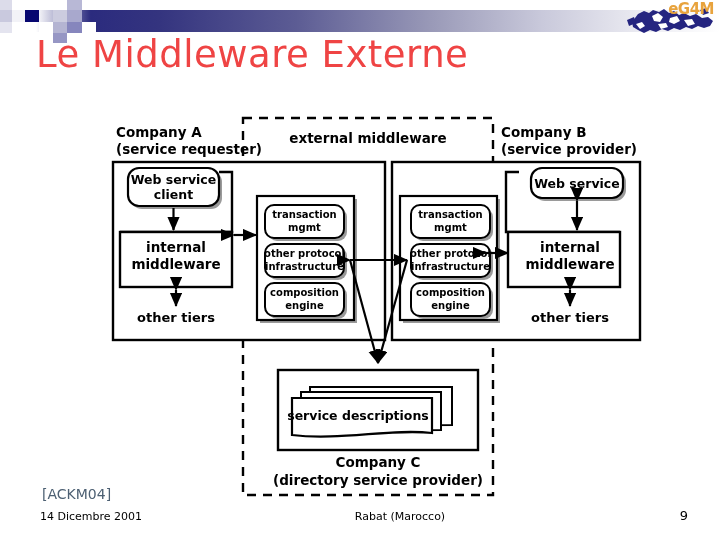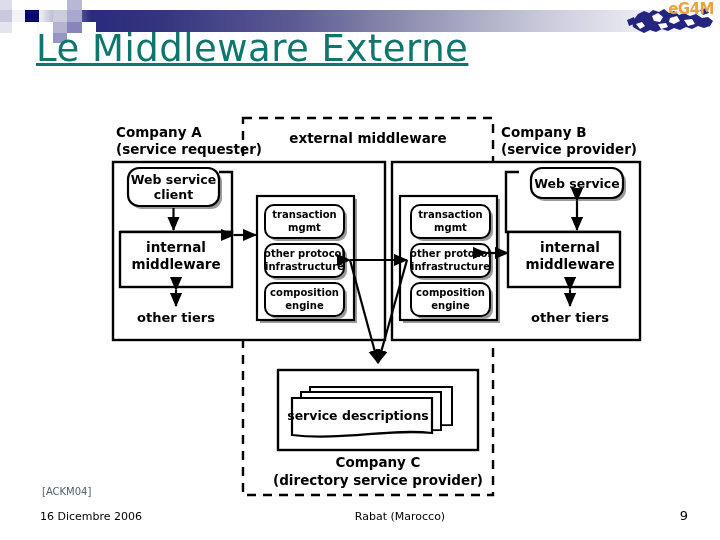--- a/index.html
+++ b/index.html
@@ -52,28 +52,27 @@
     font-weight: bold;
     font-size: 15px;
     color: #e8a33d;
     letter-spacing: -0.5px;
     text-align: center;
   }
 
   
   #slide-title {
     position: absolute;
-    left: 36px; top: 27px;
+    left: 36px; top: 33px;
     font-family: "DejaVu Sans", sans-serif;
     font-size: 37px;
     font-weight: 400;
-    color: #0f766e;
+    color: #ef4444;
     letter-spacing: 0.5px;
     white-space: nowrap;
-    text-decoration: underline;
   }
 
   
   #diagram {
     position: absolute;
     left: 0; top: 110px;
     width: 720px; height: 390px;
   }
   #diagram svg { display: block; }
 
@@ -86,21 +85,21 @@
   
   #footer {
     position: absolute;
     left: 0; top: 480px;
     width: 720px; height: 60px;
   }
   .cite {
     position: absolute;
     left: 42px; top: 6px;
     font-family: "DejaVu Sans", sans-serif;
-    font-size: 10px;
+    font-size: 14px;
     color: #4d6073;
   }
   .foot-date {
     position: absolute;
     left: 40px; top: 30px;
     font-family: "DejaVu Sans", sans-serif;
     font-size: 11px;
     color: #000000;
   }
   .foot-place {
@@ -274,16 +273,16 @@
   <text class="dg-label" x="501" y="44" font-size="13.5" text-anchor="start">(service provider)</text>
 
   <text class="dg-label" x="378" y="357" font-size="13.5" text-anchor="middle">Company C</text>
   <text class="dg-label" x="378" y="375" font-size="13.5" text-anchor="middle">(directory service provider)</text>
 
 </svg>
 </div>
 
 <div id="footer">
   <div class="cite">[ACKM04]</div>
-  <div class="foot-date">16 Dicembre 2006</div>
+  <div class="foot-date">14 Dicembre 2001</div>
   <div class="foot-place">Rabat (Marocco)</div>
   <div class="foot-page">9</div>
 </div>
 
 </body></html>

